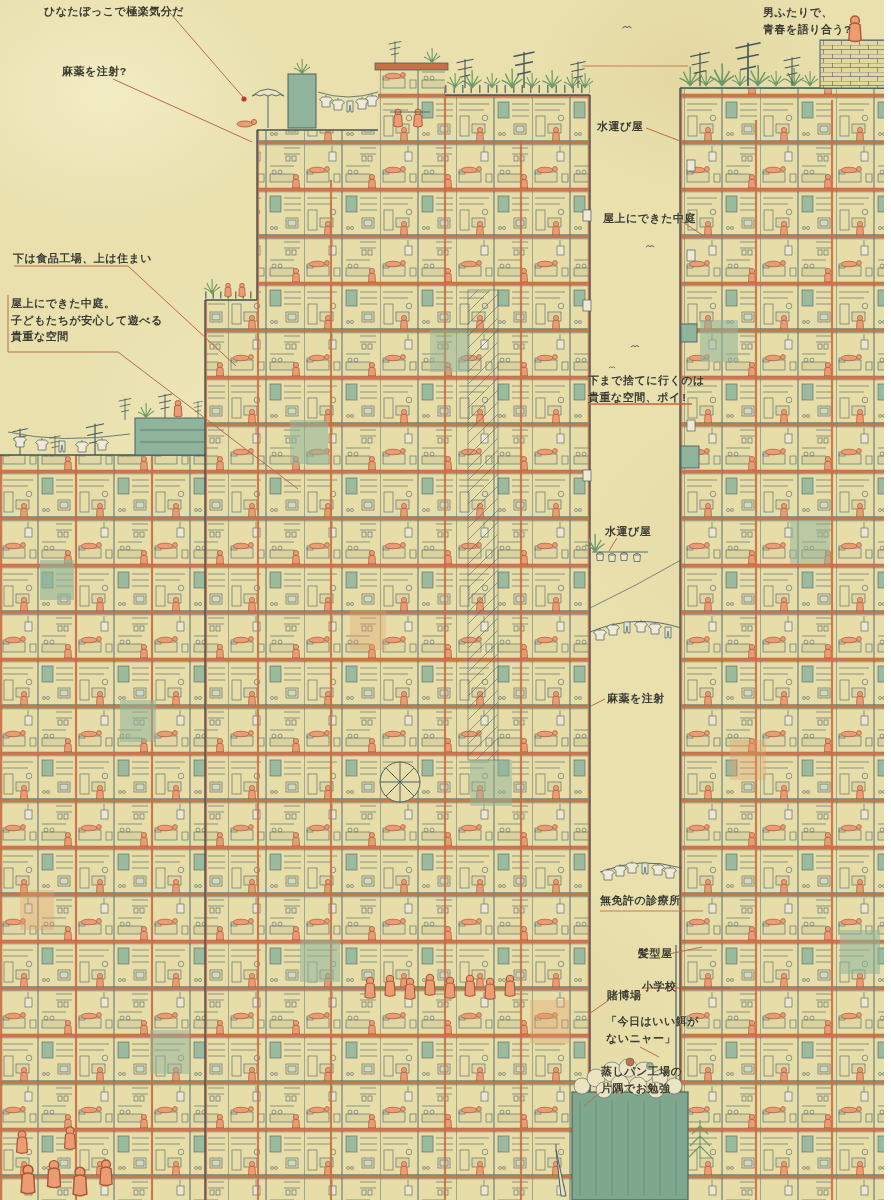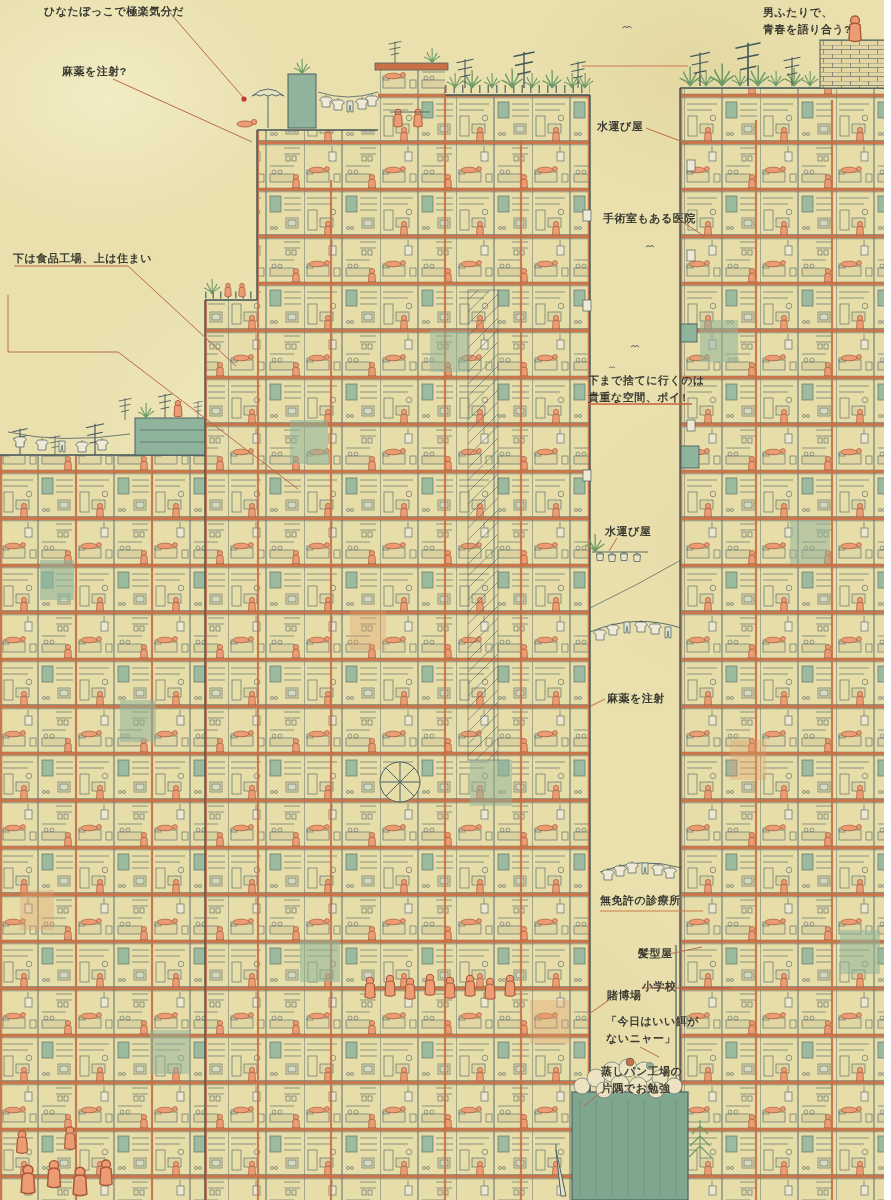--- a/index.html
+++ b/index.html
@@ -356,22 +356,25 @@
     <path d="M640 1047 L659 1057"></path>
     <path d="M601 1092 L584 1106"></path>
   </g>
 </svg>
 
 <div class="label" style="left:44px;top:4px">ひなたぼっこで極楽気分だ</div>
 <div class="label" style="left:62px;top:64px">麻薬を注射?</div>
 <div class="label" style="left:763px;top:5px">男ふたりで、
 青春を語り合う?</div>
 <div class="label" style="left:597px;top:119px">水運び屋</div>
-<div class="label" style="left:603px;top:211px">手術室もある医院</div>
+<div class="label" style="left:603px;top:211px">屋上にできた中庭</div>
 <div class="label" style="left:13px;top:251px">下は食品工場、上は住まい</div>
+<div class="label" style="left:11px;top:296px">屋上にできた中庭。
+子どもたちが安心して遊べる
+貴重な空間</div>
 <div class="label" style="left:588px;top:373px">下まで捨てに行くのは
 貴重な空間、ポイ!</div>
 <div class="label" style="left:605px;top:524px">水運び屋</div>
 <div class="label" style="left:607px;top:691px">麻薬を注射</div>
 <div class="label" style="left:600px;top:893px">無免許の診療所</div>
 <div class="label" style="left:638px;top:946px">髪型屋</div>
 <div class="label" style="left:642px;top:979px">小学校</div>
 <div class="label" style="left:607px;top:988px">賭博場</div>
 <div class="label" style="left:606px;top:1014px">「今日はいい餌が
 ないニャー」</div>

